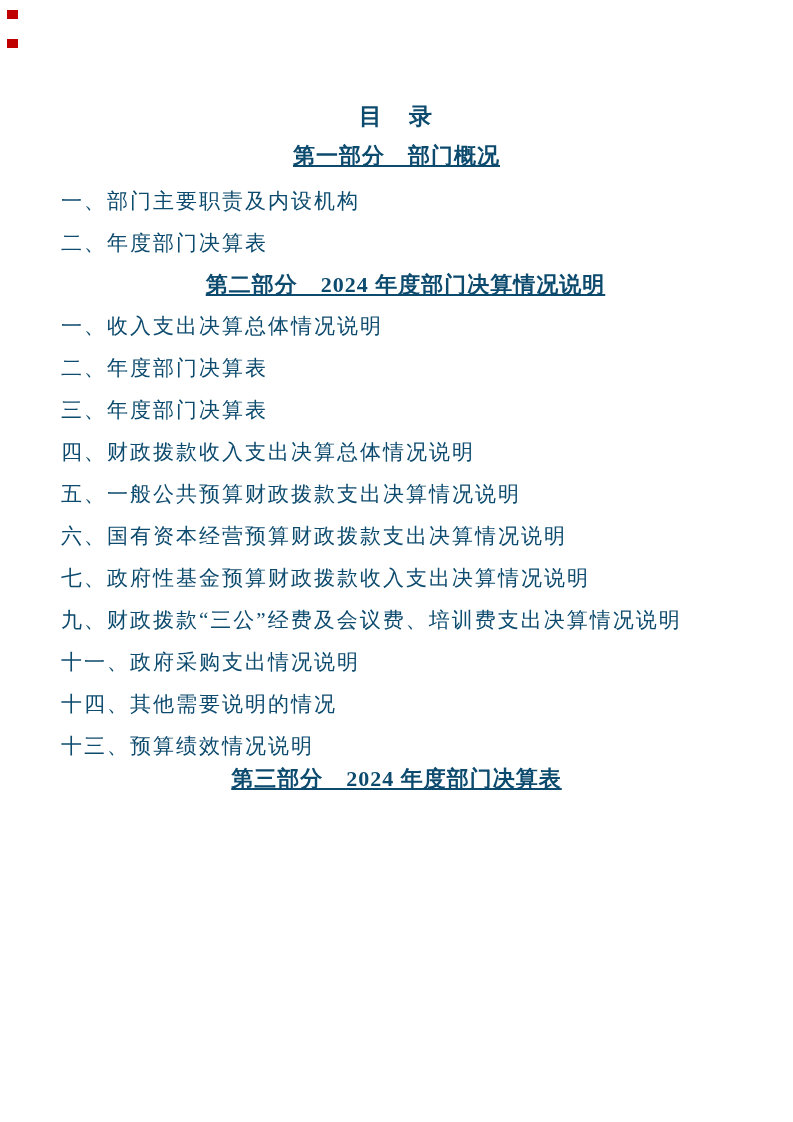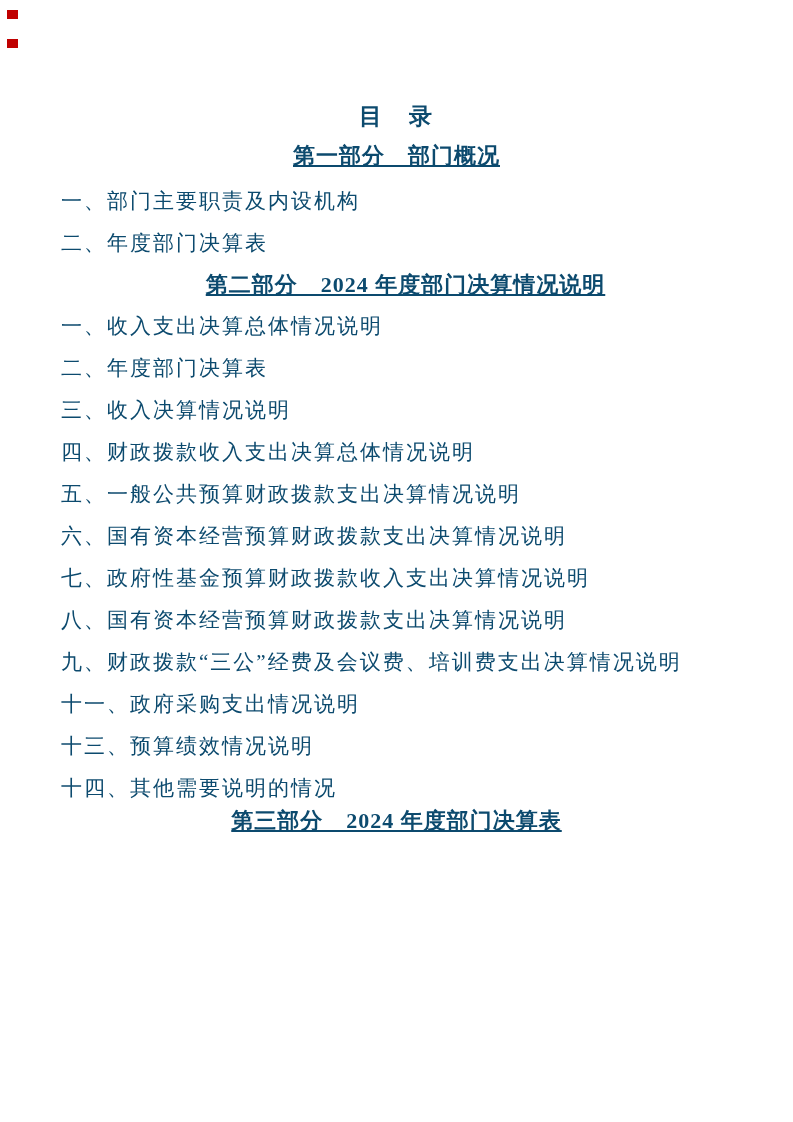--- a/index.html
+++ b/index.html
@@ -78,28 +78,27 @@
     <h2 class="section-heading h-1">第一部分　部门概况</h2>
     <div class="toc-list list-1">
       <div class="toc-item">一、部门主要职责及内设机构</div>
       <div class="toc-item">二、年度部门决算表</div>
     </div>
 
     <h2 class="section-heading h-2">第二部分　2024 年度部门决算情况说明</h2>
     <div class="toc-list list-2">
       <div class="toc-item">一、收入支出决算总体情况说明</div>
       <div class="toc-item">二、年度部门决算表</div>
-      <div class="toc-item">三、收入决算情况说明</div>
+      <div class="toc-item">三、年度部门决算表</div>
       <div class="toc-item">四、财政拨款收入支出决算总体情况说明</div>
       <div class="toc-item">五、一般公共预算财政拨款支出决算情况说明</div>
       <div class="toc-item">六、国有资本经营预算财政拨款支出决算情况说明</div>
       <div class="toc-item">七、政府性基金预算财政拨款收入支出决算情况说明</div>
-      <div class="toc-item">八、国有资本经营预算财政拨款支出决算情况说明</div>
       <div class="toc-item">九、财政拨款“三公”经费及会议费、培训费支出决算情况说明</div>
       <div class="toc-item">十一、政府采购支出情况说明</div>
+      <div class="toc-item">十四、其他需要说明的情况</div>
       <div class="toc-item">十三、预算绩效情况说明</div>
-      <div class="toc-item">十四、其他需要说明的情况</div>
     </div>
 
     <h2 class="section-heading h-3">第三部分　2024 年度部门决算表</h2>
 
   </div>
 </div>
 
 </body></html>

